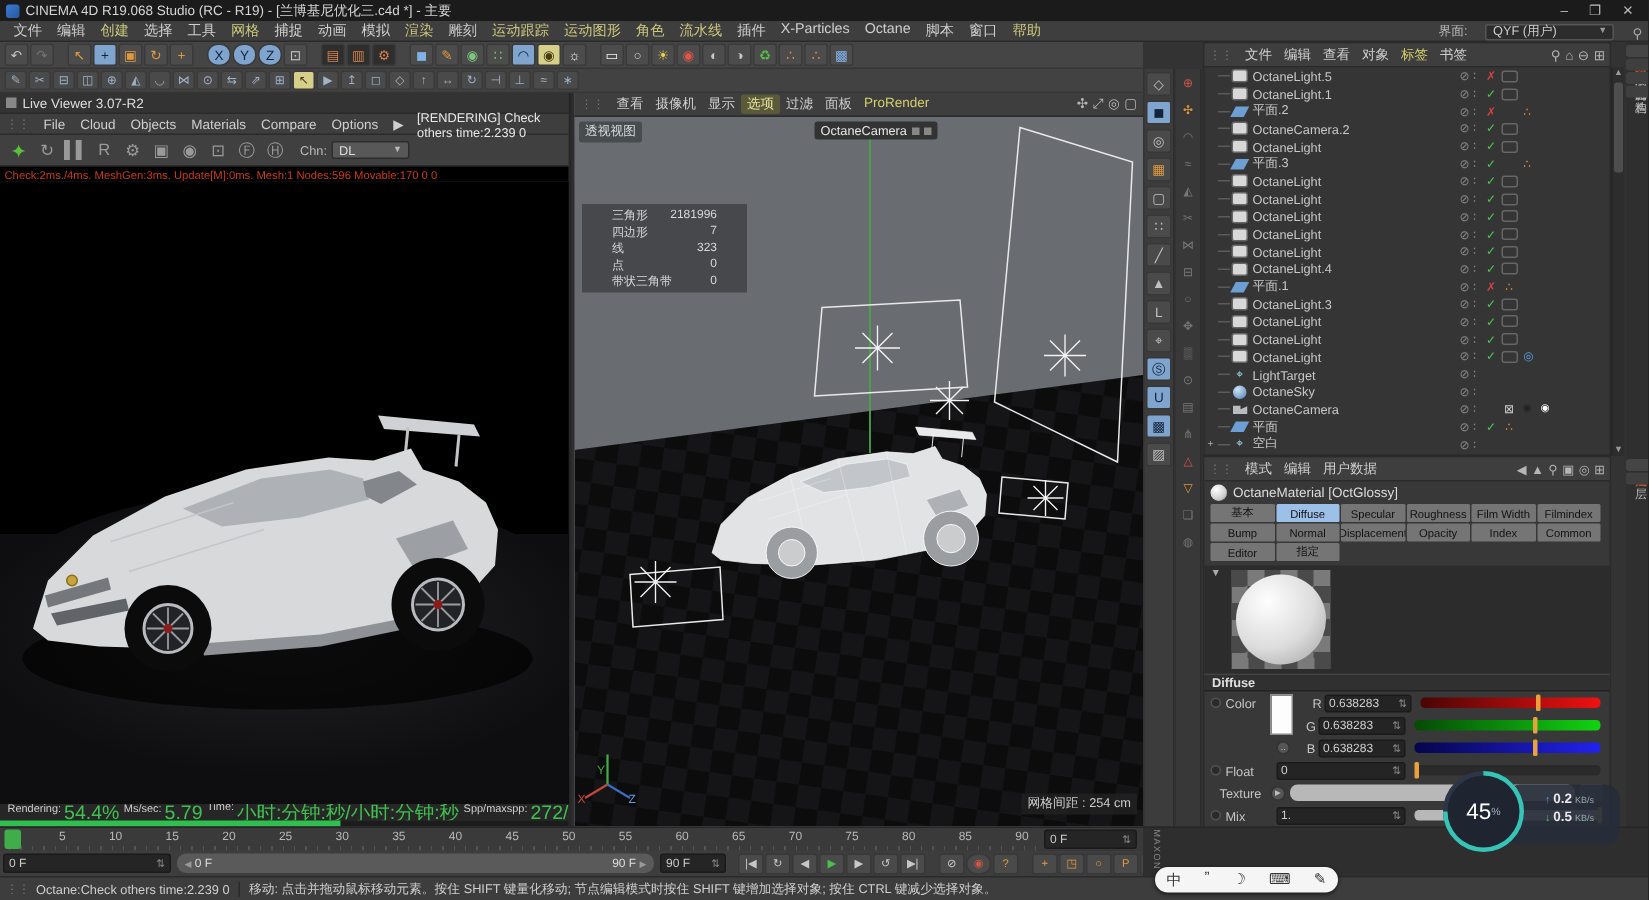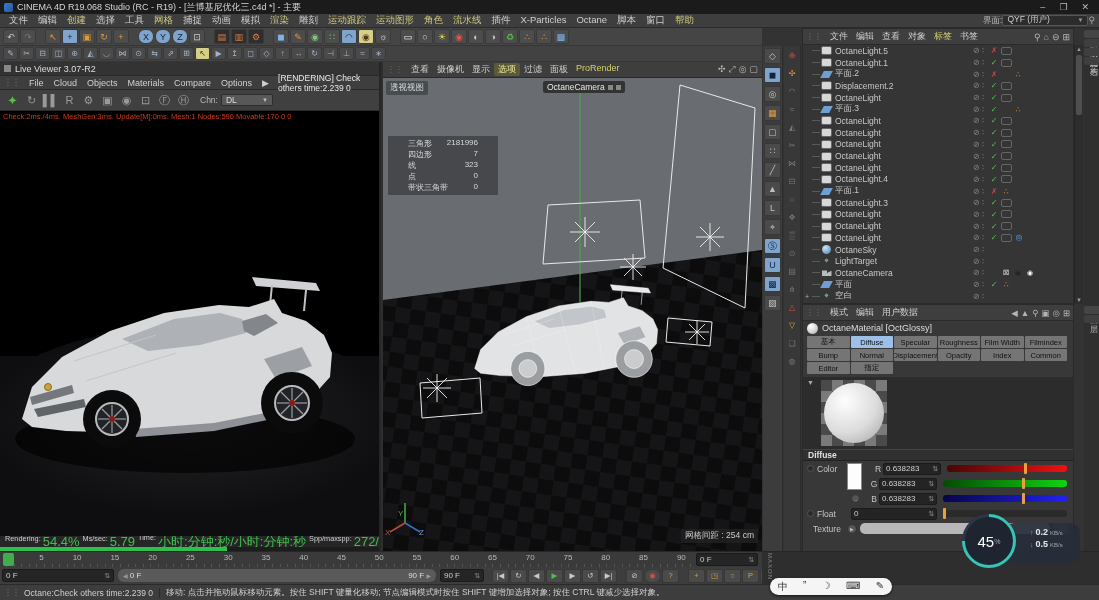--- a/index.html
+++ b/index.html
@@ -7,21 +7,21 @@
   #app{position:relative;width:1099px;height:600px;background:#2e2e2e;font-family:"Liberation Sans",sans-serif;color:#c8c8c8;overflow:hidden;font-size:9px}
   .abs{position:absolute}
   
   .titlebar{left:0;top:0;width:1099px;height:14px;background:#1b1b1b;display:flex;align-items:center;padding:0 4px;color:#d6d6d6;font-size:9px}
   .appico{width:9px;height:9px;background:linear-gradient(135deg,#3a7bd5,#26589c);border-radius:2px;margin-right:4px;flex:none}
   .wbtns{margin-left:auto;display:flex;gap:14px;color:#bbb;font-size:9px;padding-right:6px}
   
   .menubar{left:0;top:14px;width:1099px;height:14px;background:#3e3e3e;display:flex;align-items:center;padding-left:4px;border-bottom:1px solid #2a2a2a}
   .mi{padding:0 5px;color:#cfcfcf;font-size:9.5px;cursor:default}
   .mi.acc{color:#cdc87e}
-  .ifc{margin-left:auto;display:flex;align-items:flex-start;gap:0;padding-right:4px}
+  .ifc{margin-left:auto;display:flex;align-items:flex-end;gap:12px;padding-right:4px}
   .ifc .sel{background:#2c2c2c;border:1px solid #555;border-radius:2px;width:86px;height:11px;display:flex;align-items:center;justify-content:space-between;padding:0 4px;font-size:8.5px;color:#ccc}
   
   .toolbar1{left:0;top:28px;width:1099px;height:18px;background:#454545;display:flex;align-items:center;padding:0 3px;border-bottom:1px solid #363636}
   .toolbar2{left:0;top:46px;width:762px;height:16px;background:#424242;display:flex;align-items:center;padding:0 3px;border-bottom:1px solid #363636}
   .tb{width:16px;height:15px;background:#4c4c4c;border:1px solid #3a3a3a;border-radius:2px;margin-right:1px;display:flex;align-items:center;justify-content:center;font-size:9px;color:#c9c9c9;flex:none}
   .tb.sp{margin-left:8px}
   .tb.sel{background:#7fa5cf;color:#14233a}
   .tb.yl{background:#d6cf8a;color:#4a3a10}
   .tb.dk{background:#2e2e2e;color:#d5804a}
   .tb.or{color:#e09a3e}.tb.or2{color:#e09a3e}
@@ -630,21 +630,21 @@
             <span class="om-dots"></span>
             <span class="ochk x">✗</span>
             <span class="otg mat" style="background:none"></span>
             <span class="otg xp" style="background:none">∴</span>
             <span class="otg tex" style="background:none"></span>
           </div>
           <div class="om-row">
             <span class="om-exp"></span>
             <span class="om-tree"></span>
             <span class="oi lb"></span>
-            <span class="om-name">Displacement.2</span>
+            <span class="om-name">OctaneCamera.2</span>
             <span class="om-vis"></span>
             <span class="om-dots"></span>
             <span class="ochk v">✓</span>
             <span class="otg lighttag" style="background:none"></span>
             <span class="otg" style="background:none"></span>
             <span class="otg" style="background:none"></span>
           </div>
           <div class="om-row">
             <span class="om-exp"></span>
             <span class="om-tree"></span>
@@ -797,38 +797,38 @@
             <span class="om-vis"></span>
             <span class="om-dots"></span>
             <span class="ochk v">✓</span>
             <span class="otg lighttag" style="background:none"></span>
             <span class="otg target" style="background:none">◎</span>
             <span class="otg" style="background:none"></span>
           </div>
           <div class="om-row">
             <span class="om-exp"></span>
             <span class="om-tree"></span>
+            <span class="oi nl"></span>
+            <span class="om-name">LightTarget</span>
+            <span class="om-vis"></span>
+            <span class="om-dots"></span>
+            <span class="ochk"></span>
+            <span class="otg" style="background:none"></span>
+            <span class="otg" style="background:none"></span>
+            <span class="otg" style="background:none"></span>
+          </div>
+          <div class="om-row">
+            <span class="om-exp"></span>
+            <span class="om-tree"></span>
             <span class="oi sk"></span>
             <span class="om-name">OctaneSky</span>
             <span class="om-vis"></span>
             <span class="om-dots"></span>
             <span class="ochk"></span>
             <span class="otg skyt" style="background:none"></span>
-            <span class="otg" style="background:none"></span>
-            <span class="otg" style="background:none"></span>
-          </div>
-          <div class="om-row">
-            <span class="om-exp"></span>
-            <span class="om-tree"></span>
-            <span class="oi nl"></span>
-            <span class="om-name">LightTarget</span>
-            <span class="om-vis"></span>
-            <span class="om-dots"></span>
-            <span class="ochk"></span>
-            <span class="otg" style="background:none"></span>
             <span class="otg" style="background:none"></span>
             <span class="otg" style="background:none"></span>
           </div>
           <div class="om-row">
             <span class="om-exp"></span>
             <span class="om-tree"></span>
             <span class="oi cm"></span>
             <span class="om-name">OctaneCamera</span>
             <span class="om-vis"></span>
             <span class="om-dots"></span>
@@ -977,20 +977,31 @@
         <span class="sld" style="background:#2a2a2a">
             <span class="hd" style="left:0"></span>
           </span>
       </div>
       <div class="arow">
         <span style="width:10px;flex:none"></span>
         <span class="albl">Texture</span>
         <span class="texcirc" style="font-size:5px">▶</span>
         <span class="texfield"></span>
         <span class="texbtn">...</span>
+      </div>
+      <div class="arow">
+        <span class="adot"></span>
+        <span class="albl">Mix</span>
+        <span class="vbox" style="width:86px">
+            <span>1.</span>
+            <span class="ud">⇅</span>
+          </span>
+        <span class="sld" style="background:#b8b8b8">
+            <span class="hd" style="left:98%"></span>
+          </span>
       </div>
     </div>
   </div>
   <div class="abs at-tabs">
     <div style="display:flex;flex-direction:column;gap:1px">
 
     <span class="vtab on">属性</span>
         <span class="vtab">层</span>
       </div>
   </div>

